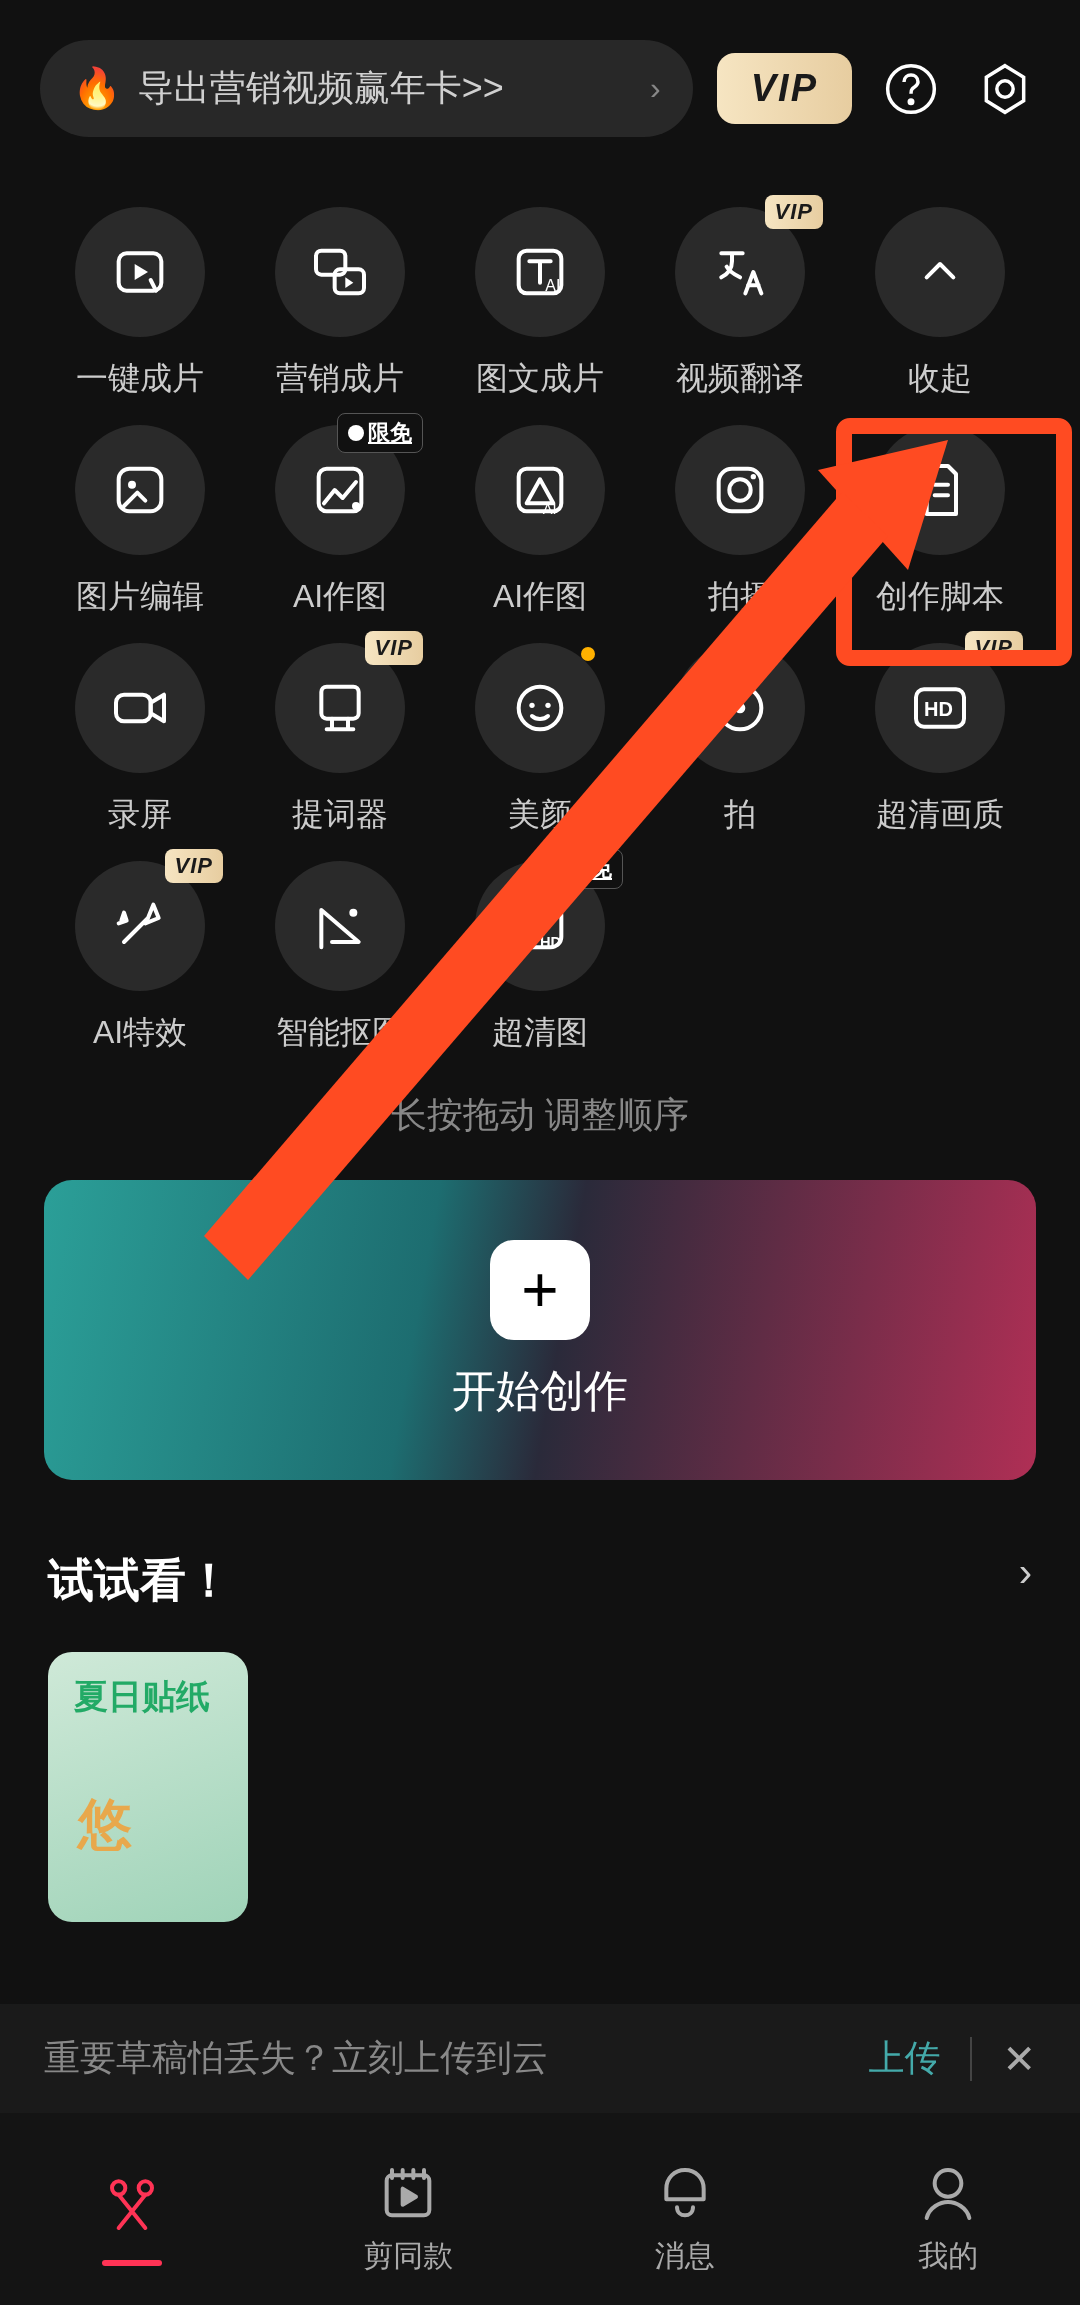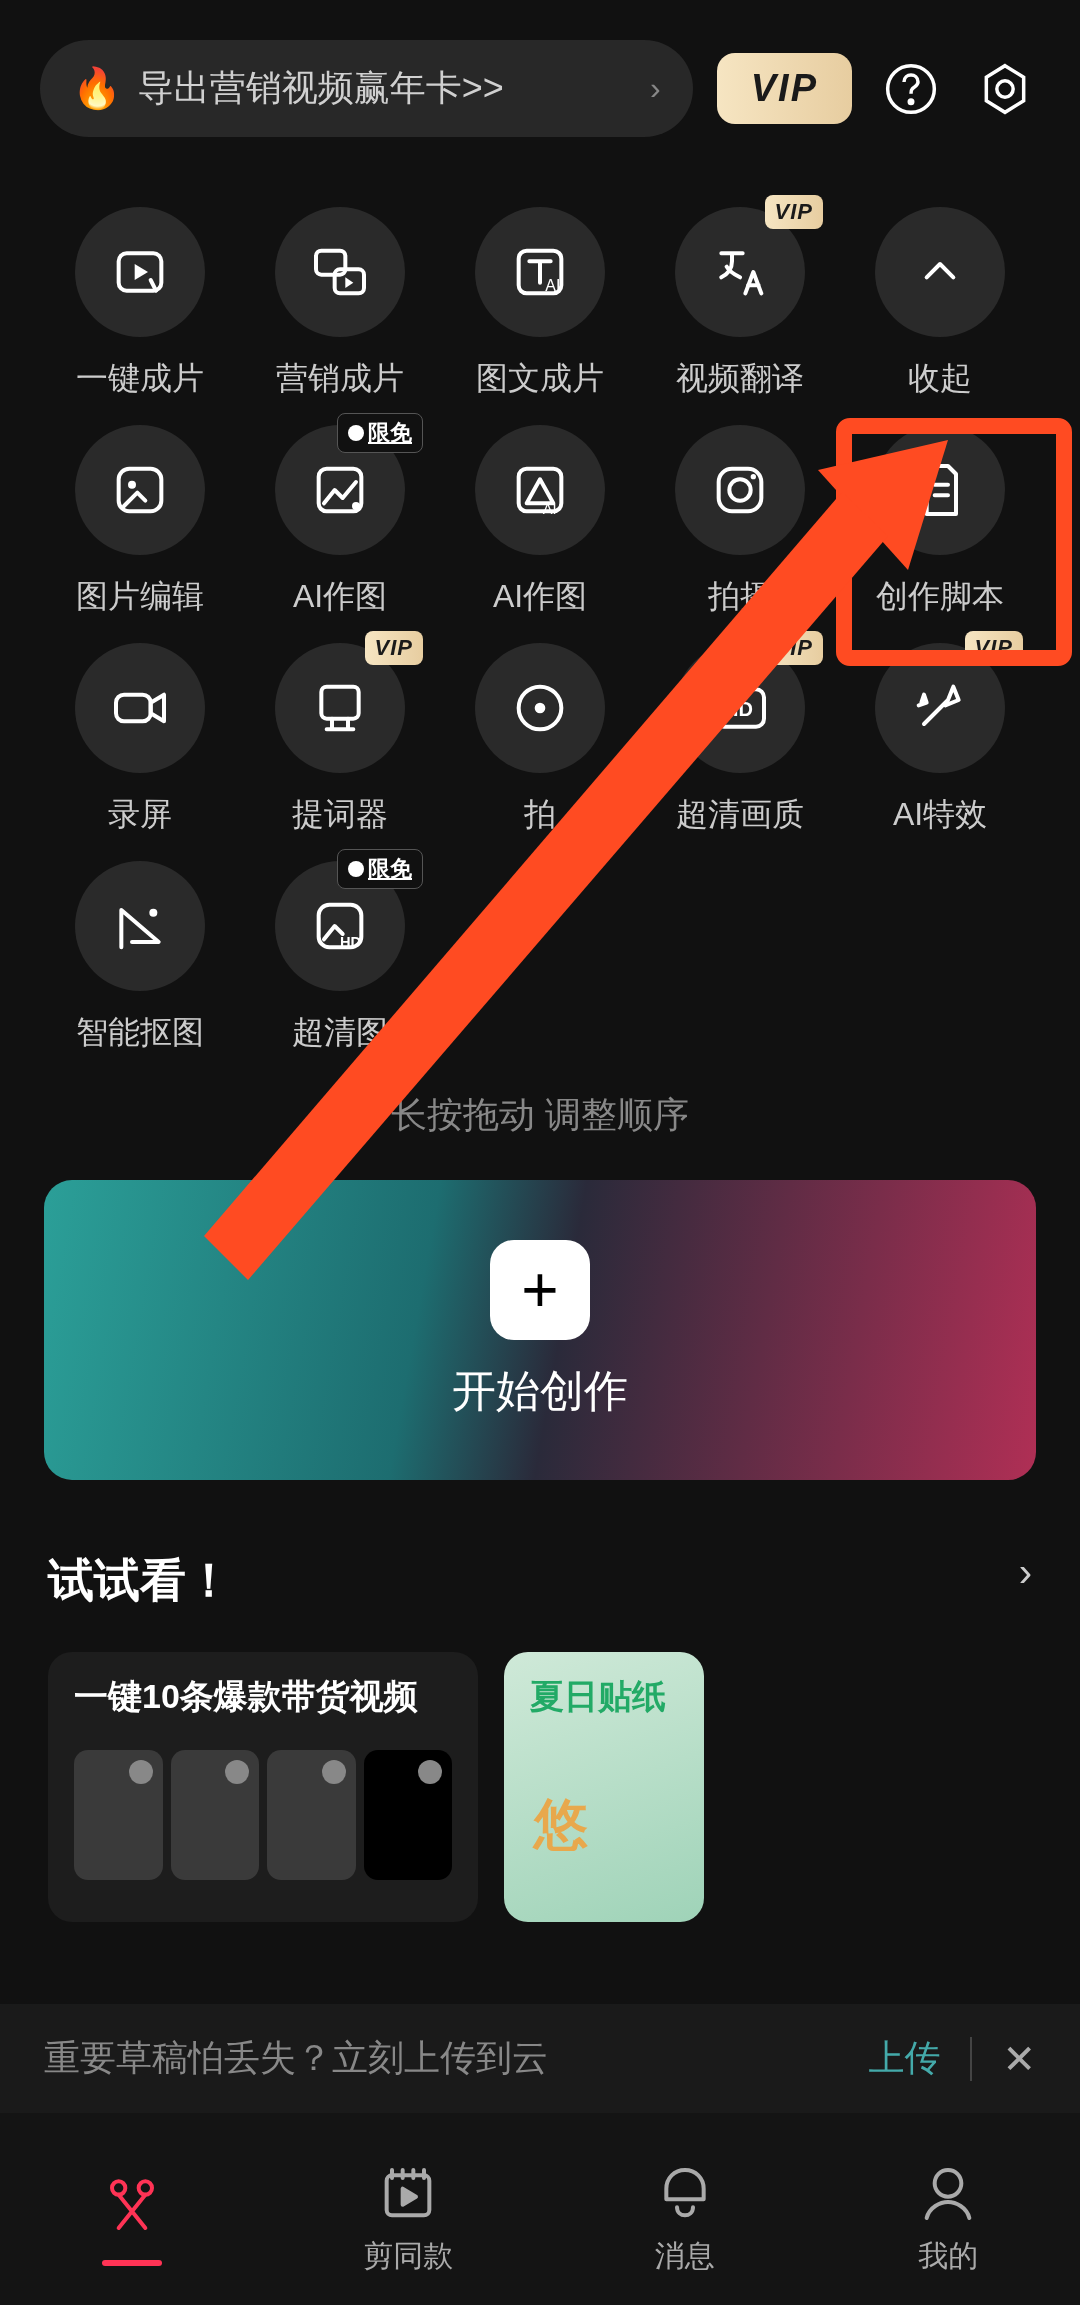--- a/index.html
+++ b/index.html
@@ -302,20 +302,32 @@
           <path d="M18 32v8h12v-8M14 40h20"></path>
         </svg>
         <span class="tool-tag tag-vip">VIP</span>
       </div>
     <div class="tool-label">提词器</div>
     </div>
     <div class="tool">
     <div class="tool-circle">
         <svg viewBox="0 0 48 48">
           <circle cx="24" cy="24" r="16"></circle>
+          <circle cx="18" cy="22" r="2" fill="#fff" stroke="none"></circle>
+          <circle cx="30" cy="22" r="2" fill="#fff" stroke="none"></circle>
+          <path d="M18 30c3 3 9 3 12 0"></path>
+        </svg>
+        <span class="dot-y"></span>
+      </div>
+    <div class="tool-label">美颜</div>
+    </div>
+    <div class="tool">
+    <div class="tool-circle">
+        <svg viewBox="0 0 48 48">
+          <circle cx="24" cy="24" r="16"></circle>
           <circle cx="24" cy="24" r="4" fill="#fff" stroke="none"></circle>
         </svg>
       </div>
     <div class="tool-label">拍</div>
     </div>
     <div class="tool">
     <div class="tool-circle">
         <svg viewBox="0 0 48 48">
           <rect x="6" y="10" width="36" height="28" rx="6"></rect>
           <text x="12" y="30" font-size="15" font-weight="700" fill="#fff" stroke="none">HD</text>
@@ -370,29 +382,20 @@
   <div class="plus-btn">+</div>
   <div class="create-label">开始创作</div>
 </div>
 
 <div class="section-head">
   <h2>试试看！</h2>
   <span class="chev">›</span>
 </div>
 
 <div class="cards">
-  <div class="card dark">
-    <div class="card-title">一键10条爆款带货视频</div>
-    <div class="thumbs">
-      <div class="thumb"></div>
-      <div class="thumb"></div>
-      <div class="thumb"></div>
-      <div class="thumb dark"></div>
-    </div>
-  </div>
   <div class="card img2">
     <div class="card-title">夏日贴纸</div>
     <div class="img2-text">悠</div>
   </div>
 </div>
 
 <div class="upload-bar">
   <span>重要草稿怕丢失？立刻上传到云</span>
   <div class="actions">
     <span class="upload-link">上传</span>

